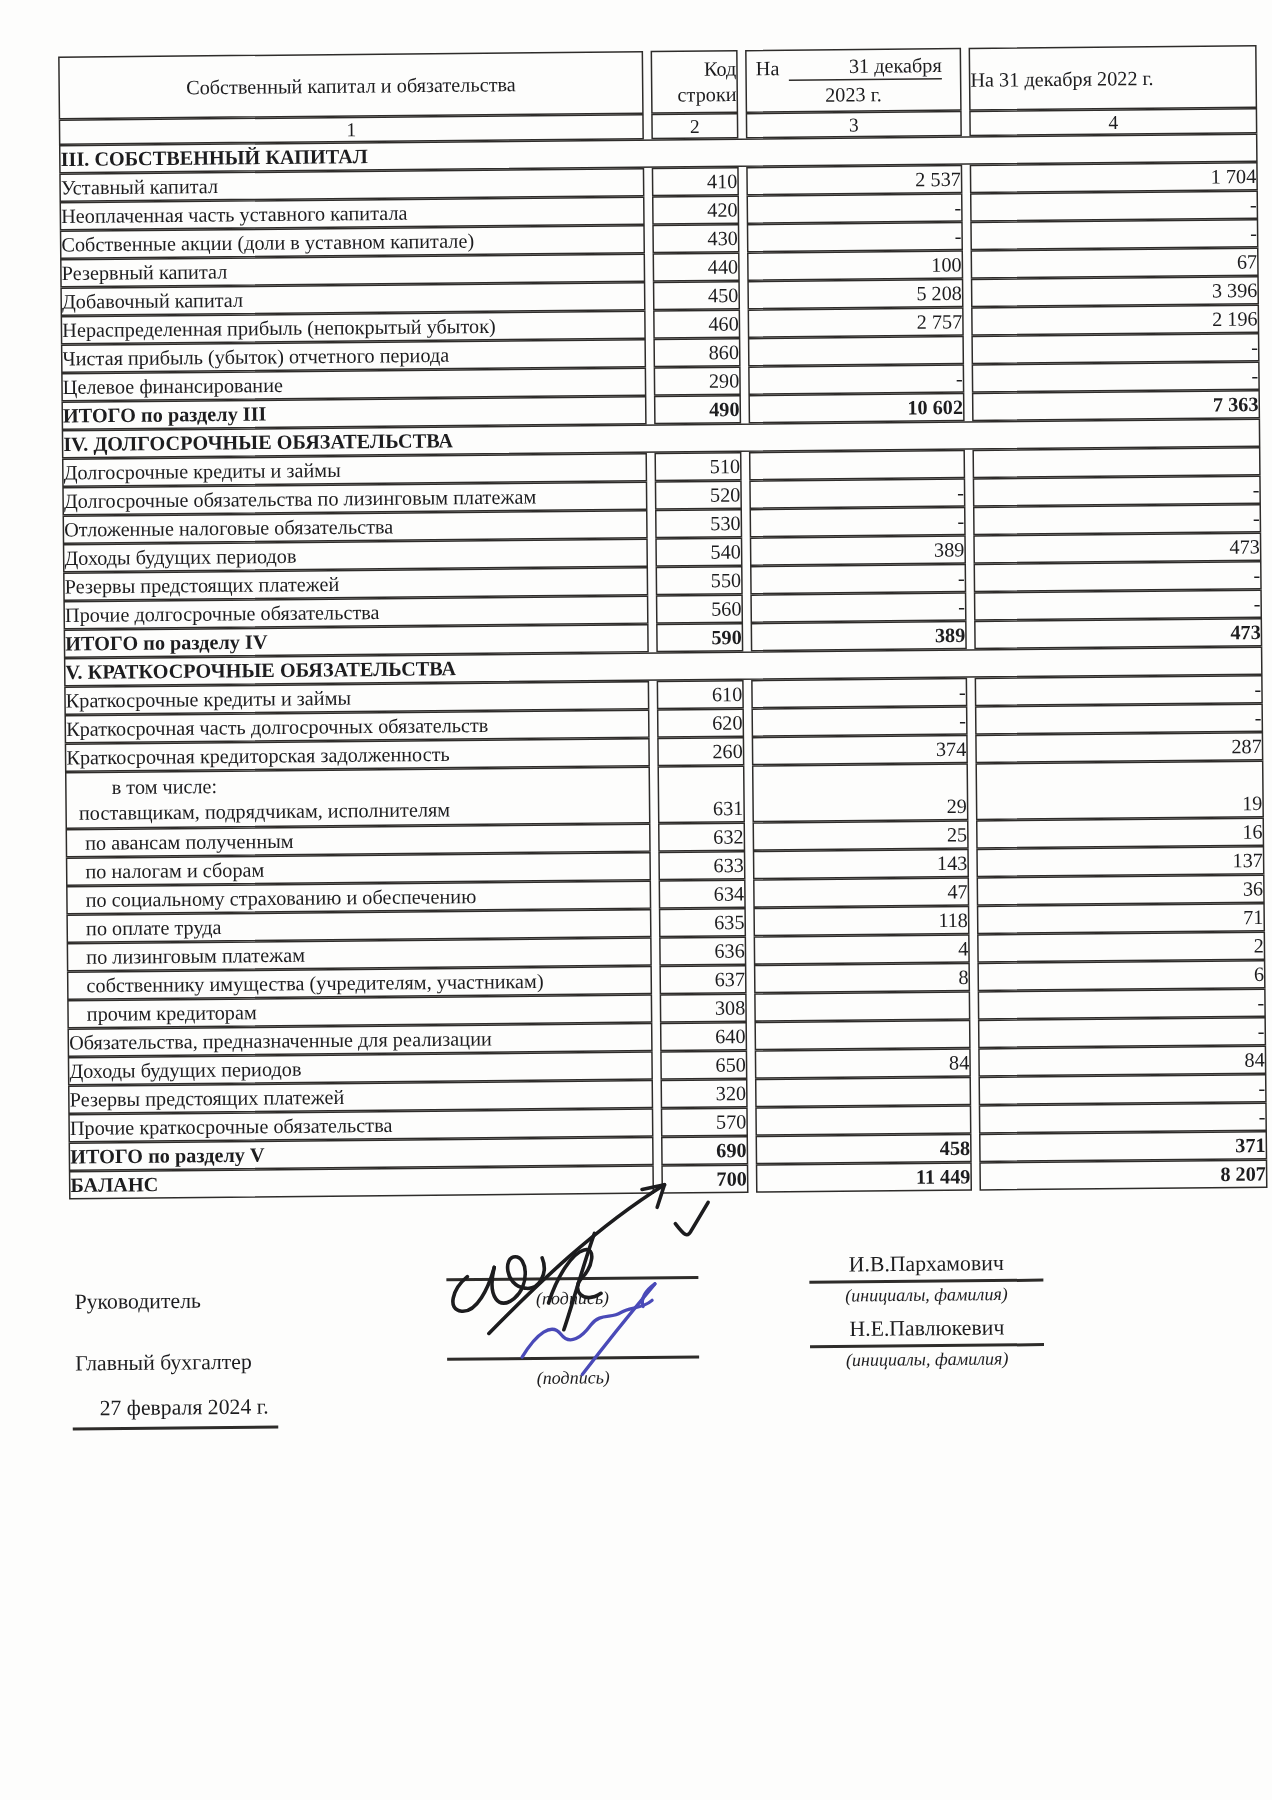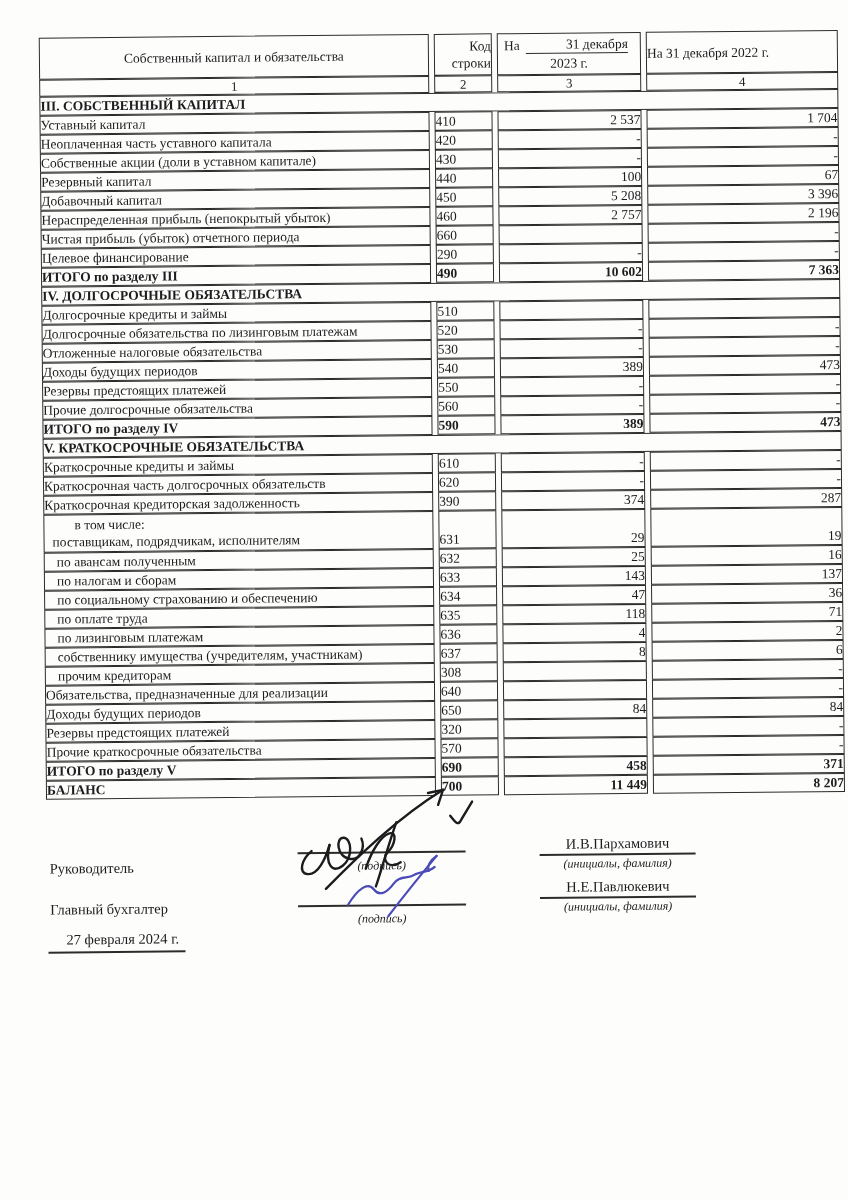--- a/index.html
+++ b/index.html
@@ -21,21 +21,21 @@
   .h3top .na{flex:0 0 auto;}
   .h3top .ul{flex:1 1 auto;text-align:right;border-bottom:1.5px solid #2e2c2a;margin:0 12px 0 6px;}
   .h3bot{text-align:center;padding-top:1px;}
   td.h4{vertical-align:top;padding:1px 2px 0 6px;font-size:13.5px;}
   tr.num td{height:15px;text-align:center;font-size:13px;line-height:15px;}
 
   
   td.section{font-weight:bold;font-size:14.5px;height:19px;line-height:19px;padding-left:3px;}
   td.lbl{padding-left:4px;}
   td.lbl.ind{padding-left:12px;}
-  td.code{text-align:left;}
+  td.code{text-align:right;}
   td.val{text-align:right;padding-right:5px;}
   tr.totalrow td{font-weight:bold;}
   tr.tallrow td{height:36px;vertical-align:bottom;line-height:17px;}
   tr.tallrow td.lbl{vertical-align:middle;}
   .incl{padding-left:30px;}
 
   
   .abs{position:absolute;}
   .role-label{font-size:14.5px;}
   .sigline{border-bottom:2px solid #2e2c2a;}
@@ -117,21 +117,21 @@
             <td class="val">3 396</td>
           </tr>
           <tr>
             <td class="lbl">Нераспределенная прибыль (непокрытый убыток)</td>
             <td class="code">460</td>
             <td class="val">2 757</td>
             <td class="val">2 196</td>
           </tr>
           <tr>
             <td class="lbl">Чистая прибыль (убыток) отчетного периода</td>
-            <td class="code">660</td>
+            <td class="code">860</td>
             <td class="val"></td>
             <td class="val">-</td>
           </tr>
           <tr>
             <td class="lbl">Целевое финансирование</td>
             <td class="code">290</td>
             <td class="val">-</td>
             <td class="val">-</td>
           </tr>
           <tr class="totalrow">
@@ -195,21 +195,21 @@
             <td class="val">-</td>
           </tr>
           <tr>
             <td class="lbl">Краткосрочная часть долгосрочных обязательств</td>
             <td class="code">620</td>
             <td class="val">-</td>
             <td class="val">-</td>
           </tr>
           <tr>
             <td class="lbl">Краткосрочная кредиторская задолженность</td>
-            <td class="code">390</td>
+            <td class="code">260</td>
             <td class="val">374</td>
             <td class="val">287</td>
           </tr>
           <tr class="tallrow">
             <td class="lbl">
               <div class="incl">в том числе:</div>
               <div class="ind" style="padding-left: 8px;">поставщикам, подрядчикам, исполнителям</div>
             </td>
             <td class="code">631</td>
             <td class="val">29</td>

